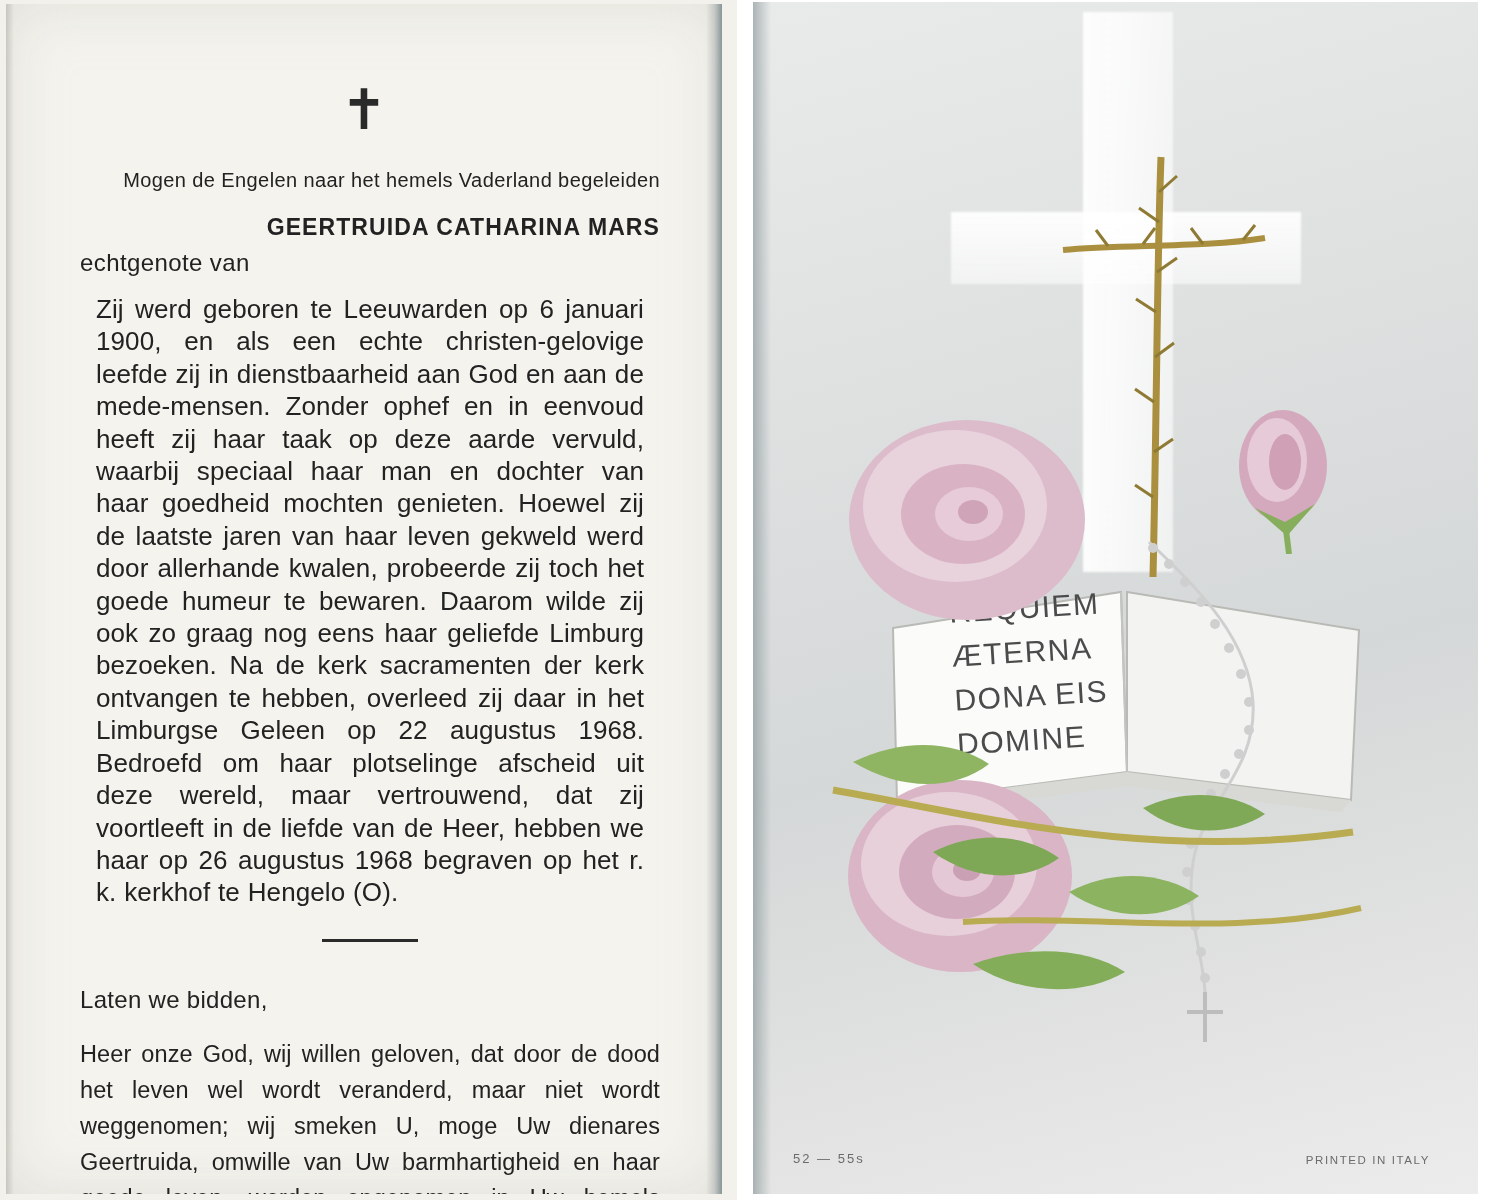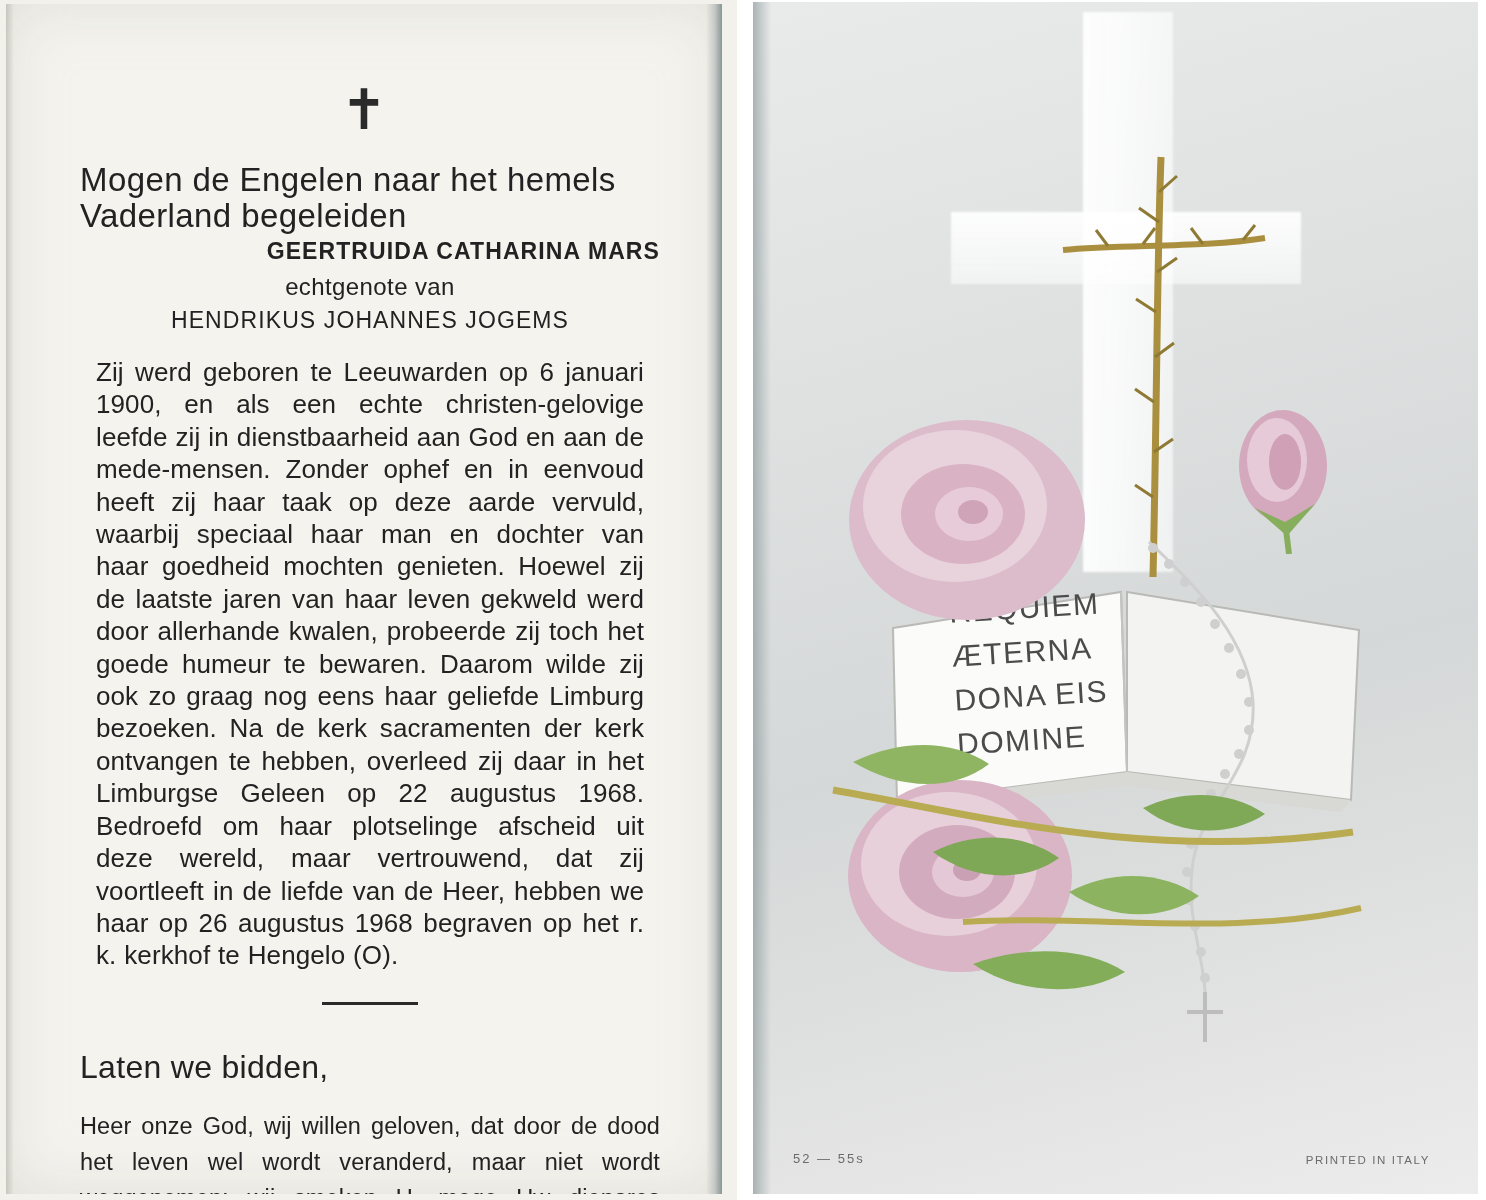--- a/index.html
+++ b/index.html
@@ -66,35 +66,34 @@
     user-select: none;
   }
   .text-col {
     position: absolute;
     left: 74px;
     top: 158px;
     width: 580px;
     color: #222222;
   }
   .lead {
-    text-align: left;
-    font-size: 33px;
+    text-align: right;
+    font-size: 20px;
     line-height: 36px;
     letter-spacing: 0.4px;
-    margin: 0 0 4px 0;
+    margin: 0 0 16px 0;
   }
   .name-main {
     text-align: right;
     font-size: 23px;
     font-weight: bold;
     letter-spacing: 1.1px;
     margin: 4px 0 8px 0;
   }
   .rel {
-    text-align: center;
     font-size: 24px;
     letter-spacing: 0.4px;
     margin: 0 0 6px 0;
   }
   .name-spouse {
     text-align: center;
     font-size: 23px;
     letter-spacing: 1.1px;
     margin: 0 0 22px 0;
   }
@@ -106,21 +105,21 @@
     margin: 16px;
     word-spacing: 0.5px;
   }
   .rule {
     width: 96px;
     height: 3px;
     background: #2a2a2a;
     margin: 30px auto 44px auto;
   }
   .pray-title {
-    font-size: 32px;
+    font-size: 24px;
     margin: 0 0 22px 0;
     letter-spacing: 0.3px;
   }
   .pray-body {
     text-align: justify;
     font-size: 23.5px;
     line-height: 36px;
     letter-spacing: 0.1px;
     margin: 0;
   }
@@ -235,21 +234,20 @@
   <div class="left-page">
     <div class="left-card">
       <div class="paper-edge-left"></div>
 
       <div class="cross-glyph">✝</div>
 
       <div class="text-col">
         <p class="lead">Mogen de Engelen naar het hemels Vaderland begeleiden</p>
         <p class="name-main">GEERTRUIDA CATHARINA MARS</p>
         <p class="rel">echtgenote van</p>
-        <p class="name-spouse">HENDRIKUS JOHANNES JOGEMS</p>
         <p class="bio">Zij werd geboren te Leeuwarden op 6 januari 1900, en als een echte christen-gelovige leefde zij in dienstbaarheid aan God en aan de mede-mensen. Zonder ophef en in eenvoud heeft zij haar taak op deze aarde vervuld, waarbij speciaal haar man en dochter van haar goedheid mochten genieten. Hoewel zij de laatste jaren van haar leven gekweld werd door allerhande kwalen, probeerde zij toch het goede humeur te bewaren. Daarom wilde zij ook zo graag nog eens haar geliefde Limburg bezoeken. Na de kerk sacramenten der kerk ontvangen te hebben, overleed zij daar in het Limburgse Geleen op 22 augustus 1968. Bedroefd om haar plotselinge afscheid uit deze wereld, maar vertrouwend, dat zij voortleeft in de liefde van de Heer, hebben we haar op 26 augustus 1968 begraven op het r. k. kerkhof te Hengelo (O).</p>
         <div class="rule"></div>
         <p class="pray-title">Laten we bidden,</p>
         <p class="pray-body">Heer onze God, wij willen geloven, dat door de dood het leven wel wordt veranderd, maar niet wordt weggenomen; wij smeken U, moge Uw dienares Geertruida, omwille van Uw barmhartigheid en haar goede leven, worden opgenomen in Uw hemels Vaderland. Dit vragen we U door Christus onze Heer. Amen.</p>
       </div>
     </div>
   </div>
 
   <div class="gap-strip"></div>
 

